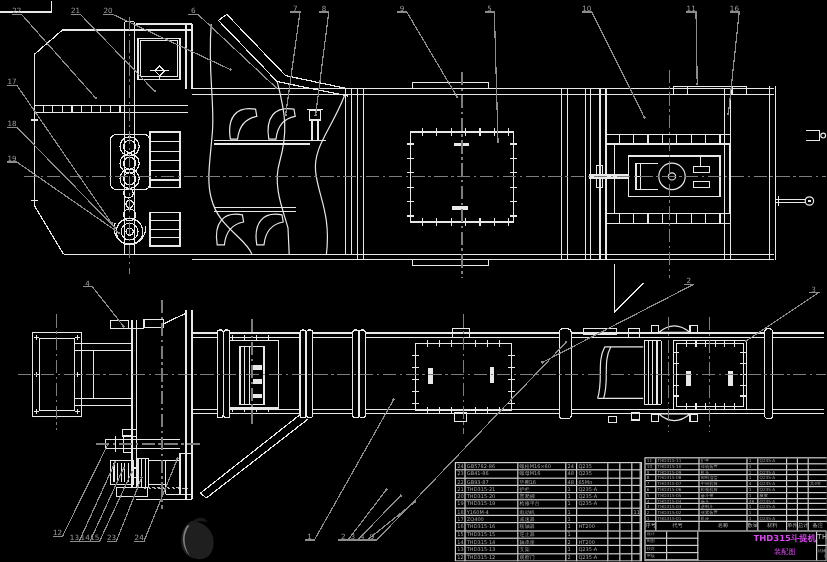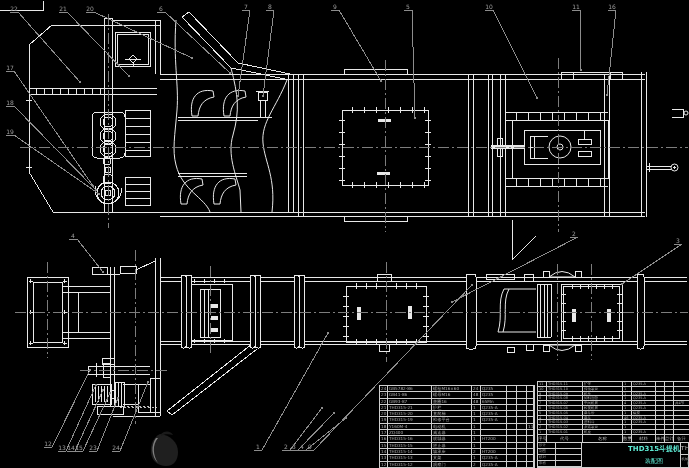--- a/index.html
+++ b/index.html
@@ -29,21 +29,21 @@
     grid-template-columns:9px 36px 40px 9px 24px 9px 9px 16px;background:#000;
     border:1px solid #cfcfcf;font-size:4.4px;line-height:7px;color:#b8b8b8;}
   .hcell{border-right:1px solid #cfcfcf;text-align:center;overflow:hidden;white-space:nowrap;}
   
   .tblock{position:absolute;left:537px;top:442px;width:152px;height:26px;display:flex;
     border:1px solid #d0d0d0;background:#000;box-sizing:border-box;}
   .sig-grid{width:44px;display:grid;grid-template-columns:18px 26px;grid-auto-rows:6px;
     font-size:3.4px;line-height:5.6px;color:#9a9a9a;}
   .sig-grid div{border-right:1px solid #cfcfcf;border-bottom:1px solid #cfcfcf;
     overflow:hidden;padding-left:1px;}
-  .t-mid{width:60px;border-right:1px solid #d0d0d0;text-align:center;color:#5eead4;margin-left:46px;}
+  .t-mid{width:60px;border-right:1px solid #d0d0d0;text-align:center;color:#d946ef;margin-left:46px;}
   .t-prod{font-size:7px;font-weight:bold;line-height:13px;white-space:nowrap;overflow:hidden;}
   .t-type{font-size:6px;line-height:9px;}
   .t-right{width:46px;display:flex;flex-direction:column;}
   .t-no{font-size:5.6px;text-align:center;border-bottom:1px solid #d0d0d0;height:11px;
     line-height:11px;color:#c6c6c6;letter-spacing:.5px;}
   .t-org{font-size:3.4px;color:#9a9a9a;text-align:center;line-height:4.2px;padding-top:2px;}
 </style>
 </head>
 <body>
 

